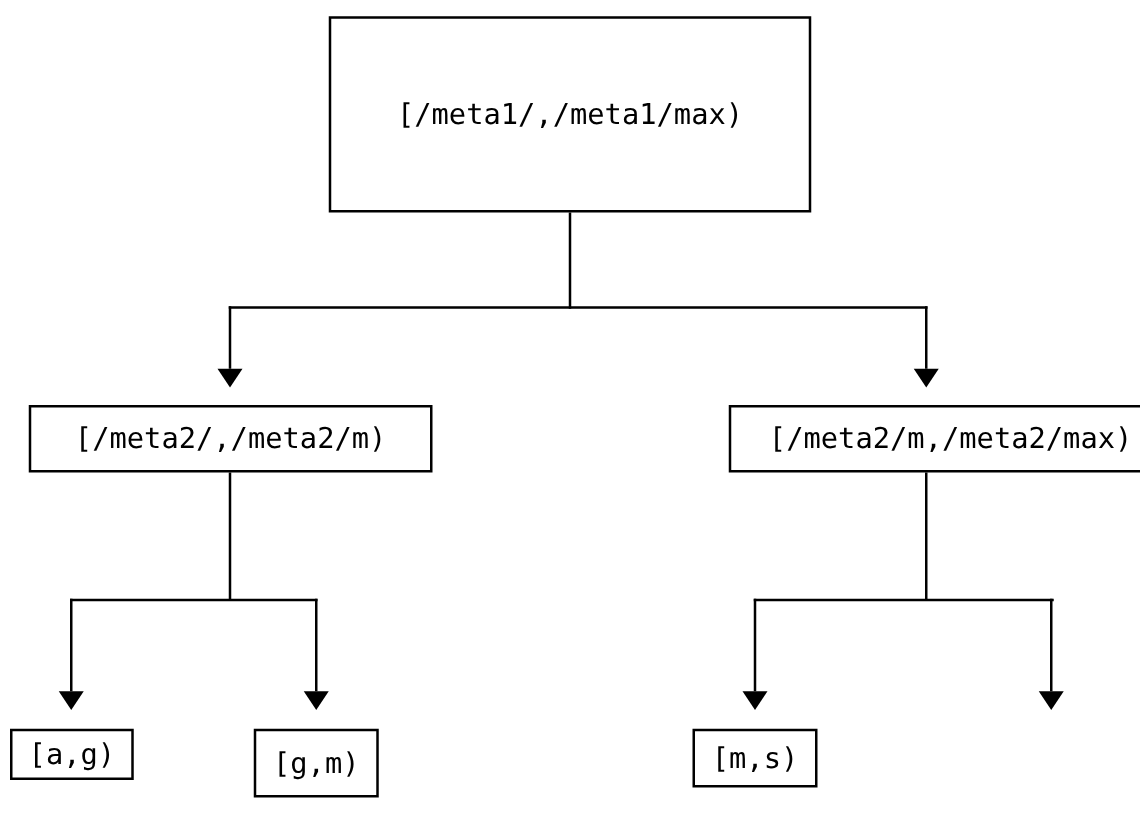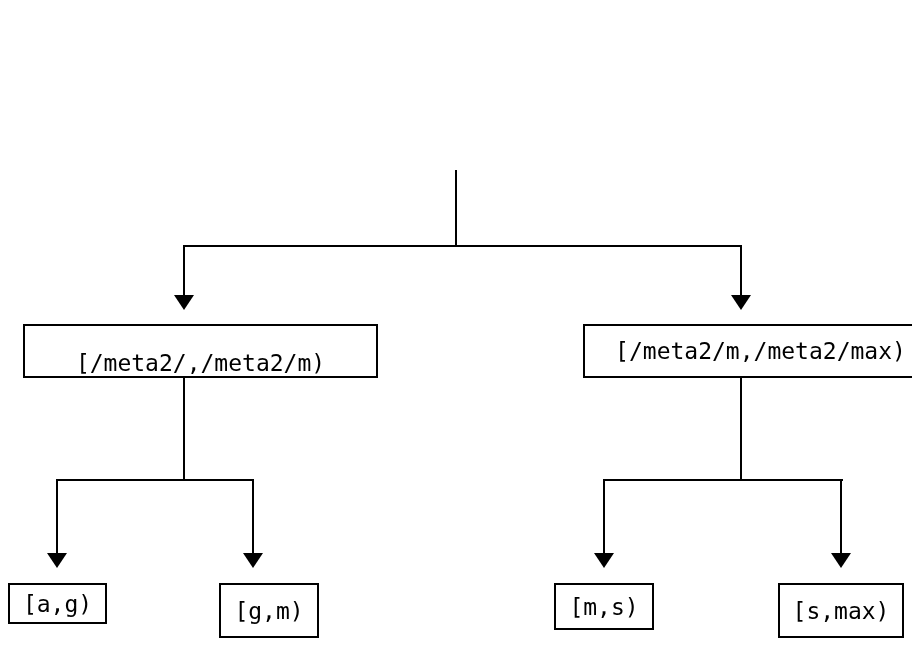--- a/index.html
+++ b/index.html
@@ -23,24 +23,24 @@
     display: flex;
     align-items: center;
     justify-content: center;
     color: #000000;
     font-size: 23px;
     font-weight: 500;
     letter-spacing: 0px;
     white-space: nowrap;
   }
   .node-root        { left: 263px; top: 13px;  width: 386px; height: 157px; }
-  .node-left-child  { left: 23px;  top: 324px; width: 355px; height: 54px; align-items: flex-end;  }
+  .node-left-child  { left: 23px;  top: 324px; width: 323px; height: 54px;  }
   .node-right-child { left: 583px; top: 324px; width: 355px; height: 54px;  }
   .node-leaf-1      { left: 8px;   top: 583px; width: 99px;  height: 41px;  }
-  .node-leaf-2      { left: 203px; top: 583px; width: 100px; height: 55px; margin-left: 16px;  }
+  .node-leaf-2      { left: 203px; top: 583px; width: 100px; height: 55px;  }
   .node-leaf-3      { left: 554px; top: 583px; width: 100px; height: 47px;  }
   .node-leaf-4      { left: 778px; top: 583px; width: 126px; height: 55px;  }
 
   .vline { position: absolute; width: 2px;  background: #000000; }
   .hline { position: absolute; height: 2px; background: #000000; }
   .arrow-down {
     position: absolute;
     width: 0;
     height: 0;
     border-left: 10px solid transparent;
@@ -70,37 +70,37 @@
   .e-l2r-drop-a   { left: 603px; top: 479px; height: 74px; }
   .e-l2r-drop-b   { left: 840px; top: 479px; height: 74px; }
   .a-leaf-3       { left: 594px; top: 553px; }
   .a-leaf-4       { left: 831px; top: 553px; }
 </style>
 </head>
 <body>
 
 <div class="stage">
 
+  <div class="node node-root">
+    <span>[/meta1/,/meta1/max)</span>
+  </div>
   <div class="node node-left-child">
     <span>[/meta2/,/meta2/m)</span>
   </div>
   <div class="node node-right-child">
     <span>[/meta2/m,/meta2/max)</span>
   </div>
   <div class="node node-leaf-1">
     <span>[a,g)</span>
   </div>
   <div class="node node-leaf-2">
     <span>[g,m)</span>
   </div>
   <div class="node node-leaf-3">
     <span>[m,s)</span>
-  </div>
-  <div class="node node-leaf-4">
-    <span>[s,max)</span>
   </div>
 
   <div class="vline e-root-stem"></div>
   <div class="hline e-l1-h"></div>
   <div class="vline e-l1-drop-left"></div>
   <div class="vline e-l1-drop-right"></div>
   <div class="arrow-down a-left-child"></div>
   <div class="arrow-down a-right-child"></div>
 
   <div class="vline e-lc-stem"></div>

